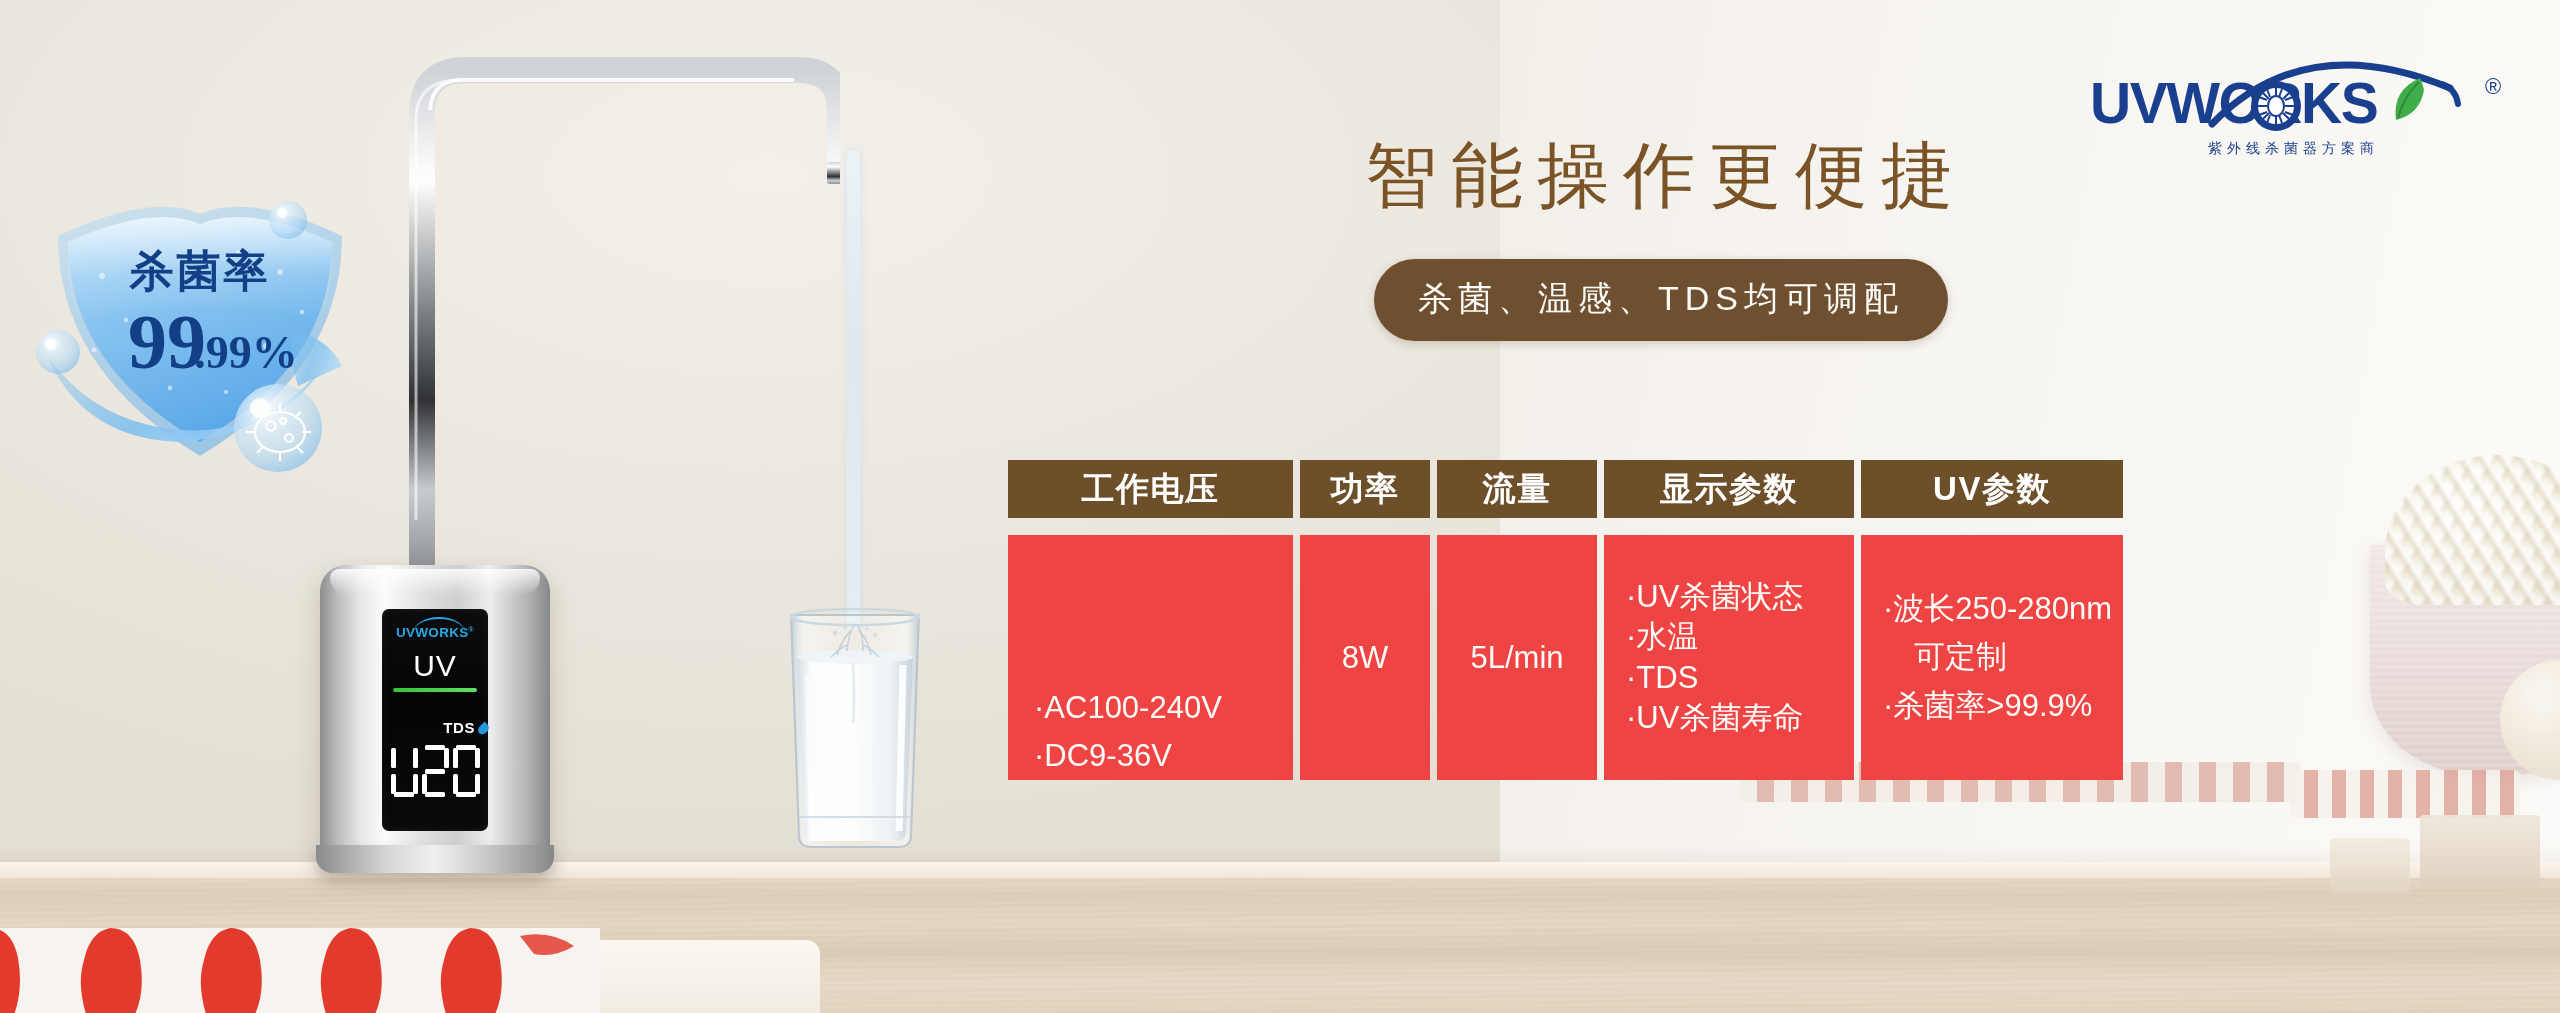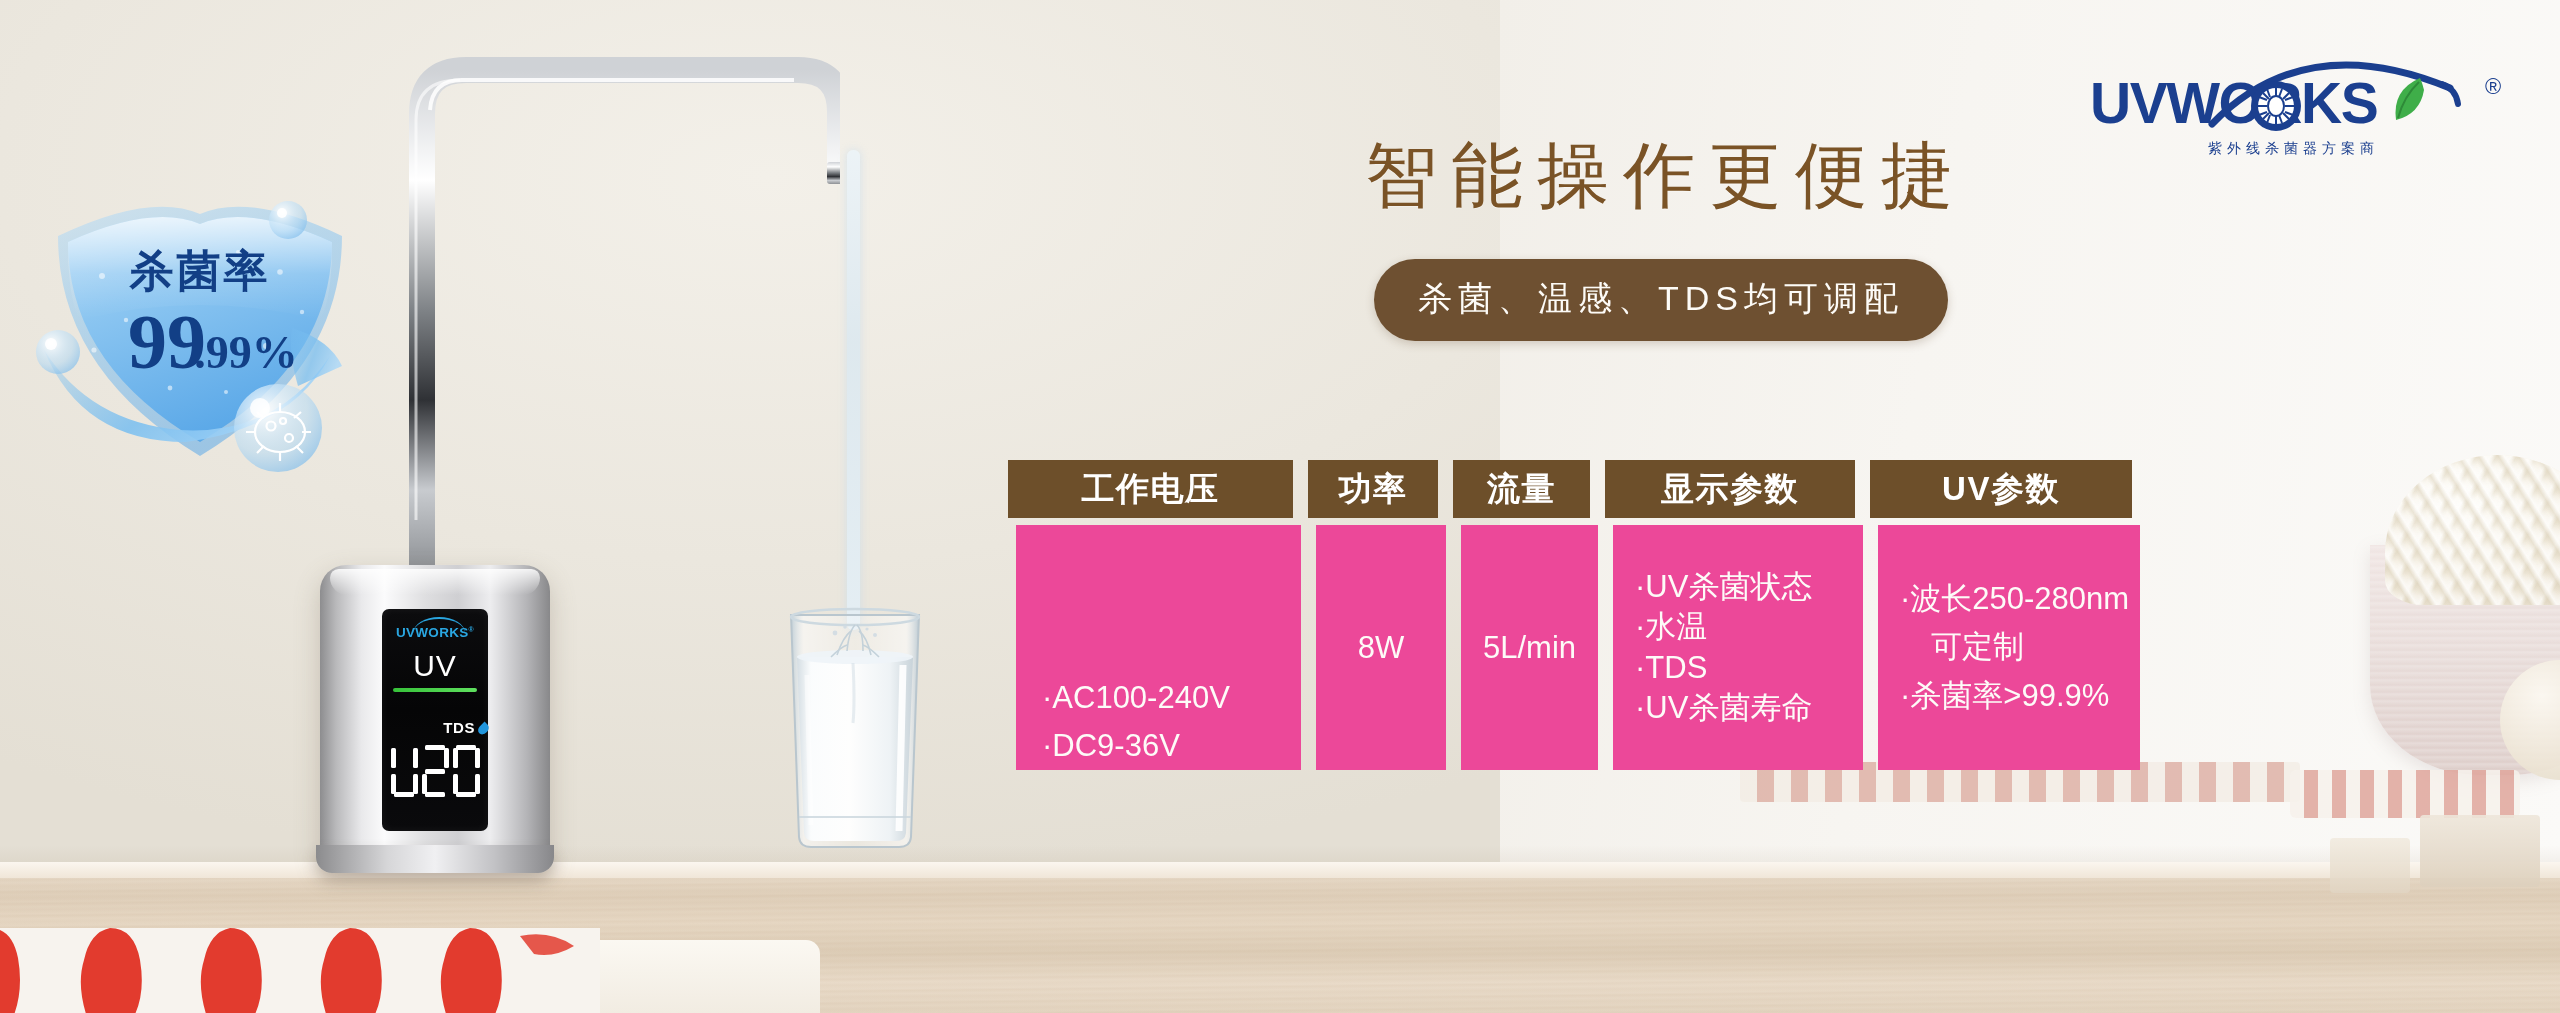--- a/index.html
+++ b/index.html
@@ -209,38 +209,38 @@
     padding:17px 44px 19px 44px;
     color:#fdfbf7;font-size:34px;letter-spacing:6px;white-space:nowrap;
     box-shadow:0 3px 10px rgba(90,65,35,.22);
   }
 
   
   .spec{
     position:absolute;left:1008px;top:460px;width:1292px;
     display:flex;gap:7px;
   }
-  .col{display:flex;flex-direction:column;gap:7px;}
+  .col{display:flex;flex-direction:column;gap:17px;}
   .col-head{
     background:#6d4f2a;color:#fff;height:58px;
     display:flex;align-items:center;justify-content:center;
     font-size:33px;font-weight:bold;letter-spacing:1.5px;white-space:nowrap;
   }
   .col-body{
-    background:#ec4899;color:#fdfbf8;height:245px;
+    background:#ef4444;color:#fdfbf8;height:245px;
     display:flex;flex-direction:column;justify-content:center;
-    padding:0 30px;box-sizing:border-box;margin-left:8px;
+    padding:0 30px;box-sizing:border-box;
   }
   .col-body.center{align-items:center;justify-content:center;}
   .cell-line{font-size:31px;line-height:1.55;white-space:nowrap;}
   .cell-line.tight{line-height:1.3;}
   .cell-big{font-size:31px;}
   .c0{width:285px;}
   .c1{width:130px;}
-  .c2{width:137px;}
+  .c2{width:160px;}
   .c3{width:250px;}
   .c4{width:262px;}
   .col-body.c0{justify-content:flex-end;padding-left:26px;}
   .col-body.c3{padding-left:22px;}
   .col-body.c4{padding-left:22px;}
 </style>
 </head>
 <body>
 
 <div id="banner">

